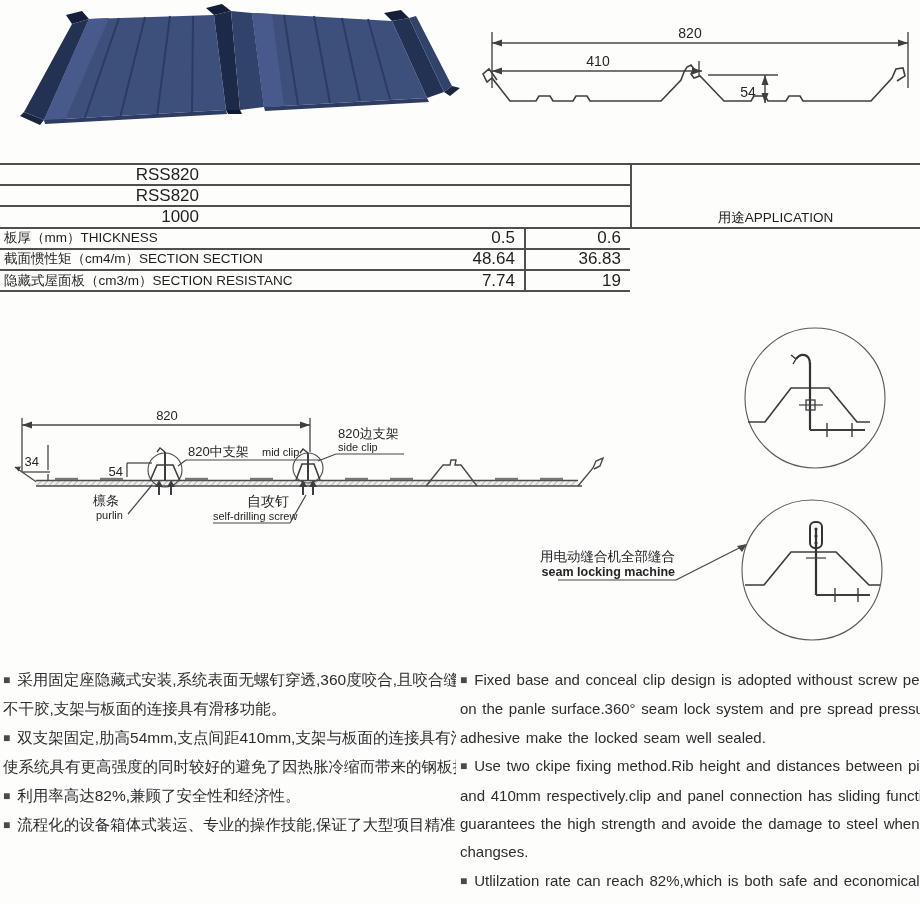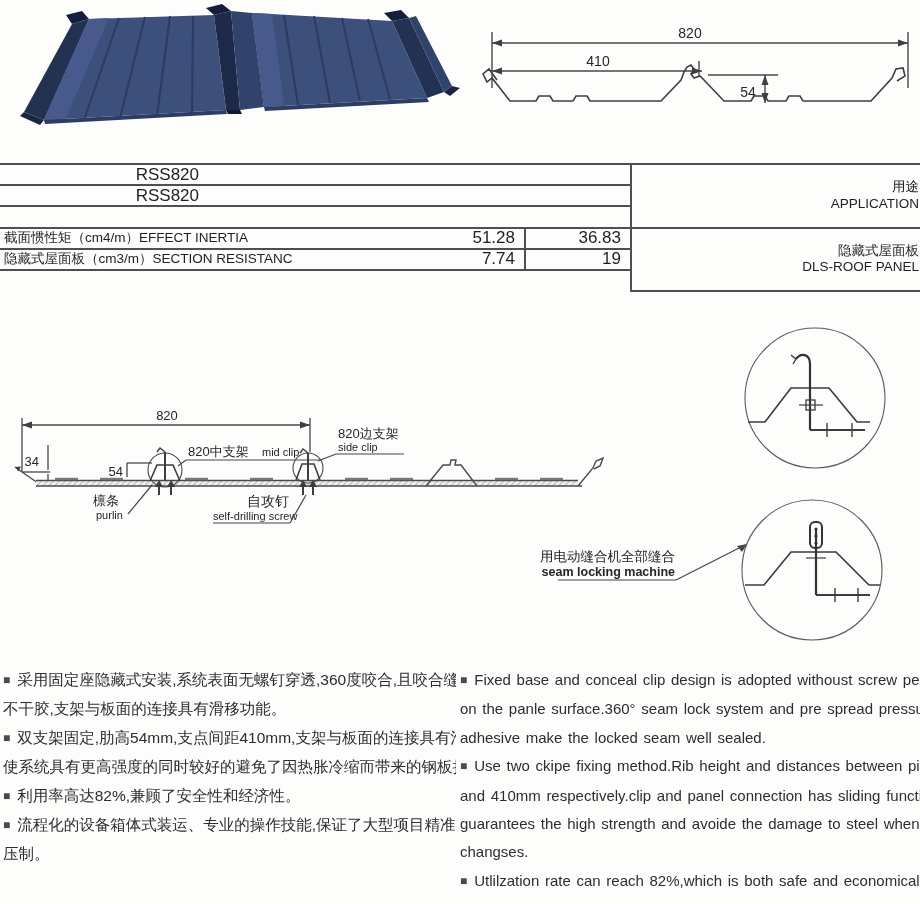--- a/index.html
+++ b/index.html
@@ -11,21 +11,21 @@
 
   
   .spec-left { left:0; top:163px; width:630px; border-top:2px solid #4f4f4f; }
   .trow { height:21.2px; border-bottom:2px solid #4f4f4f; display:flex; align-items:center; }
   .trow .lbl { flex:1; padding-left:4px; font-size:13.5px; white-space:nowrap; overflow:hidden; }
   .trow .val { font-size:17px; text-align:right; padding-right:9px; white-space:nowrap; }
   .val.wide { width:208px; }
   .val.v1 { width:104px; border-right:2px solid #4f4f4f; height:100%; display:flex; align-items:center; justify-content:flex-end; }
   .val.v2 { width:104px; }
   .spec-right { left:630px; top:163px; width:290px; border-top:2px solid #4f4f4f; border-left:2px solid #4f4f4f; }
-  .rcell { height:63.6px; border-bottom:2px solid #4f4f4f; display:flex; flex-direction:column;
+  .rcell { height:63.6px; border-bottom:2px solid #4f4f4f; display:flex; flex-direction:row;
            justify-content:center; align-items:flex-end; padding-right:1px; font-size:13.5px; line-height:16.5px; }
   .rcell div { white-space:nowrap; }
 
   
   .features { left:0; top:666px; width:920px; display:flex; }
   .fcol { width:456px; }
   .fcol.en { width:472px; word-spacing:1.5px; }
   .fcol .bline { line-height:28.4px; white-space:nowrap; overflow:hidden; font-size:15px; color:#2d2d2d; }
   .fcol.cn .bline { font-size:15.5px; padding-left:3px; }
   .fcol.en .bline { padding-left:4px; }
@@ -94,41 +94,43 @@
 </svg>
 
 <div class="abs spec-left">
   <div class="trow">
     <div class="val wide">RSS820</div>
   </div>
   <div class="trow">
     <div class="val wide">RSS820</div>
   </div>
   <div class="trow">
-  </div>
-  <div class="trow">
-    <div class="lbl">截面惯性矩（cm4/m）EFFECT INERTIA</div>
-    <div class="val v1">51.28</div>
+    <div class="val wide">1000</div>
+  </div>
+  <div class="trow">
+    <div class="lbl">板厚（mm）THICKNESS</div>
+    <div class="val v1">0.5</div>
+    <div class="val v2">0.6</div>
+  </div>
+  <div class="trow">
+    <div class="lbl">截面惯性矩（cm4/m）SECTION SECTION</div>
+    <div class="val v1">48.64</div>
     <div class="val v2">36.83</div>
   </div>
   <div class="trow">
     <div class="lbl">隐藏式屋面板（cm3/m）SECTION RESISTANC</div>
     <div class="val v1">7.74</div>
     <div class="val v2">19</div>
   </div>
 </div>
 
 <div class="abs spec-right">
   <div class="rcell">
     <div>用途</div>
     <div>APPLICATION</div>
-  </div>
-  <div class="rcell">
-    <div>隐藏式屋面板</div>
-    <div>DLS-ROOF PANEL</div>
   </div>
 </div>
 
 <svg class="abs" style="left:0; top:402px;" width="640" height="130" viewBox="0 0 640 130">
 
   <g stroke="#474747" stroke-width="1.3" fill="none">
     <line x1="22" y1="16" x2="22" y2="70"></line>
     <line x1="310" y1="16" x2="310" y2="50"></line>
     <line x1="22" y1="23" x2="310" y2="23"></line>
     <line x1="22" y1="70" x2="38" y2="81"></line>
@@ -353,21 +355,20 @@
       </div>
       <div>
         <div class="bline"><span class="sq">■</span>双支架固定,肋高54mm,支点间距410mm,支架与板面的连接具有滑移功能,</div>
         <div class="bline">使系统具有更高强度的同时较好的避免了因热胀冷缩而带来的钢板损伤。</div>
       </div>
       <div>
         <div class="bline"><span class="sq">■</span>利用率高达82%,兼顾了安全性和经济性。</div>
       </div>
       <div>
         <div class="bline"><span class="sq">■</span>流程化的设备箱体式装运、专业的操作技能,保证了大型项目精准的现场</div>
-        <div class="bline">压制。</div>
       </div>
     </div>
   <div class="fcol en" id="col-en">
       <div>
         <div class="bline"><span class="sq">■</span>Fixed base and conceal clip design is adopted withoust screw penetration</div>
         <div class="bline">on the panle surface.360°  seam lock system and pre spread pressure-sensitive</div>
         <div class="bline">adhesive make the locked seam well sealed.</div>
       </div>
       <div>
         <div class="bline"><span class="sq">■</span>Use two ckipe fixing method.Rib height and distances between pivots 54mm</div>

